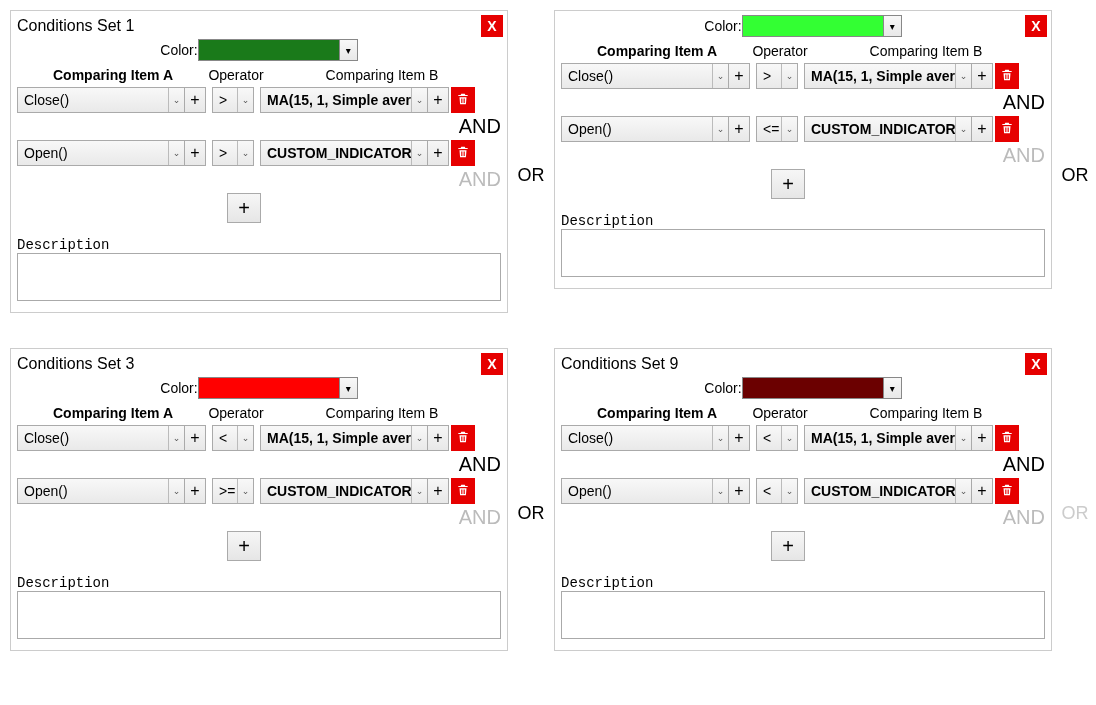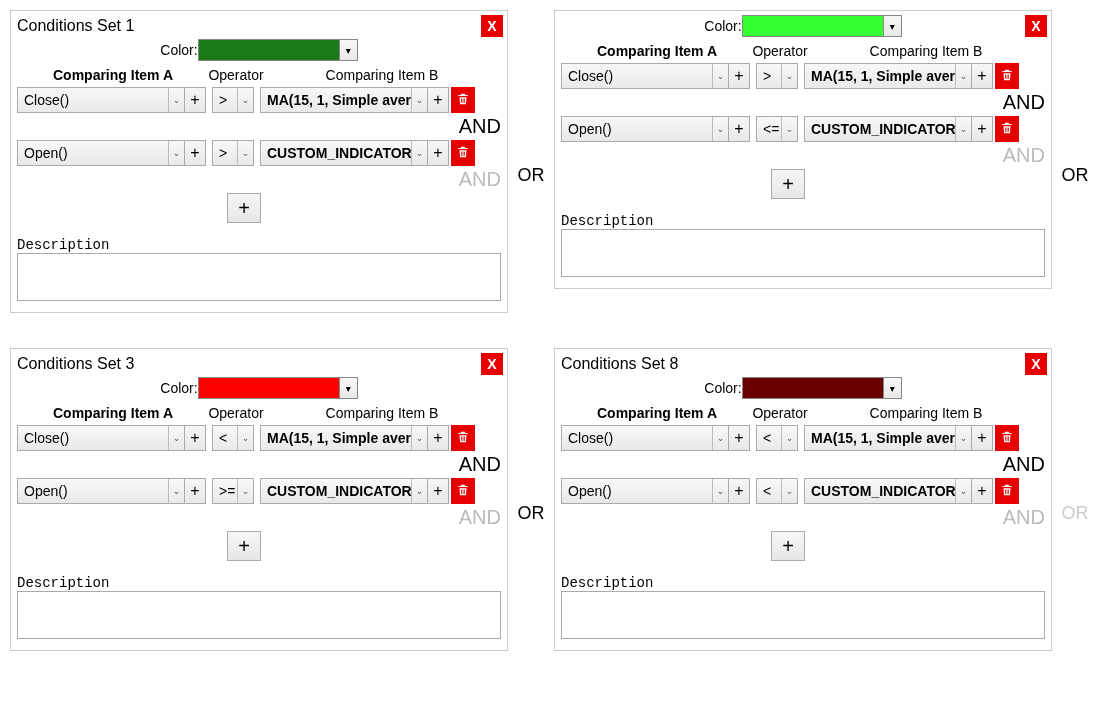--- a/index.html
+++ b/index.html
@@ -348,21 +348,21 @@
           <div class="combo-drop">⌄</div>
         </div>
         <div class="sqbtn">+</div>
         <div class="delbtn">
           <span><svg viewBox="0 0 24 24" fill="#fff">
               <path d="M9 3h6l1 2h4v2H4V5h4l1-2zM6 9h12l-1 12H7L6 9zm3 2v8h2v-8H9zm4 0v8h2v-8h-2z"></path>
             </svg></span>
         </div>
       </div><div class="and-row and-disabled">AND</div><div class="addbtn">+</div><div class="desc-label">Description</div><textarea class="desc-box" style=""></textarea></div>
     <div class="or-cell">OR</div>
-    <div class="panel"><div class="close-x">X</div><div class="panel-title">Conditions Set 8</div><div class="color-row">
+    <div class="panel"><div class="close-x">X</div><div class="panel-title">Conditions Set 9</div><div class="color-row">
         <span class="color-label">Color:</span>
         <div class="color-combo">
           <div class="color-swatch" style="background:#6b0000;"></div>
           <div class="color-drop">▾</div>
         </div>
       </div><div class="headers">
         <div class="h-a">Comparing Item A</div>
         <div class="h-op">Operator</div>
         <div class="h-b">Comparing Item B</div>
       </div><div class="cond-row">

